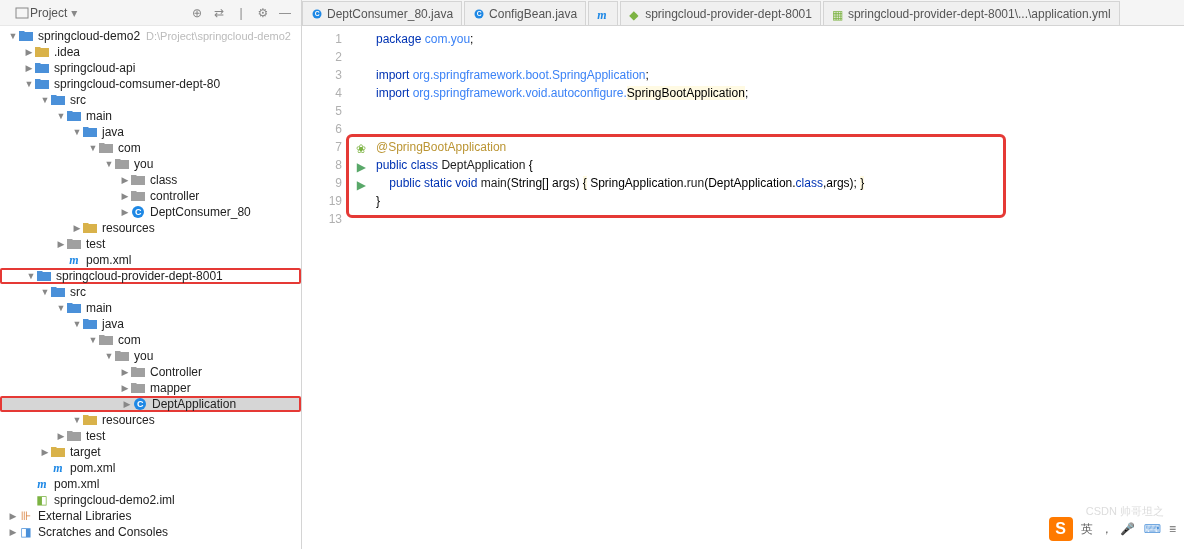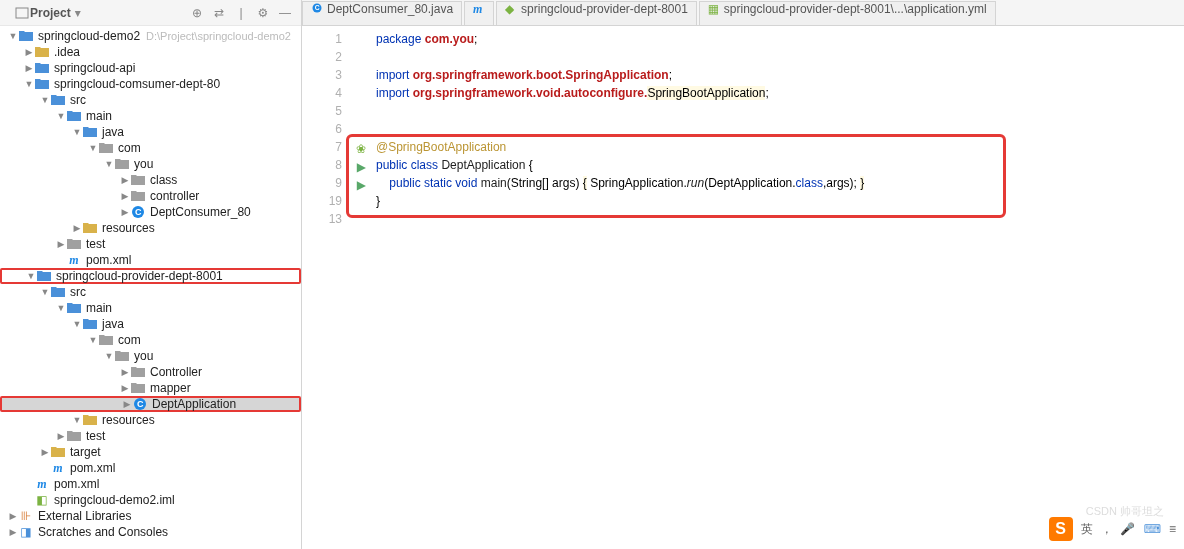--- a/index.html
+++ b/index.html
@@ -1,19 +1,19 @@
 <!DOCTYPE html>
 <html><head>
 <meta charset="utf-8">
 <style>
 * { margin:0; padding:0; box-sizing:border-box; font-family:"Segoe UI",Arial,sans-serif; font-size:12px; }
 body { width:1184px; height:549px; background:#fff; display:flex; overflow:hidden; position:relative; }
 .sidebar { width:302px; height:549px; border-right:1px solid #d4d4d4; display:flex; flex-direction:column; }
 .sidebar-header { height:26px; display:flex; align-items:center; padding:0 8px; border-bottom:1px solid #e8e8e8; background:#f5f5f5; }
-.sidebar-header .title { font-weight:bold; color:#555; }
+.sidebar-header .title { font-weight:normal; color:#555; }
 .sidebar-header .dropdown { color:#888; margin-left:4px; }
 .sidebar-header .spacer { flex:1; }
 .sidebar-header .ico { width:16px; height:16px; margin-left:6px; display:flex; align-items:center; justify-content:center; color:#888; cursor:pointer; }
 .tree { flex:1; overflow:auto; padding-top:2px; }
 .tree-row { height:16px; display:flex; align-items:center; white-space:nowrap; cursor:pointer; }
 .tree-row .arrow { width:10px; text-align:center; color:#888; font-size:9px; }
 .tree-row .ico { width:16px; height:14px; margin-right:4px; display:flex; align-items:center; justify-content:center; }
 .tree-row .label { color:#222; }
 .tree-row .label.bold { font-weight:normal; }
 .tree-row .path { color:#bbb; margin-left:6px; font-size:11px; }
@@ -22,34 +22,34 @@
 .folder-b svg path { fill:#4a90d9; }
 .folder-y svg path { fill:#d9b24a; }
 .folder-g svg path { fill:#a0a0a0; }
 .file-m { color:#1e88e5; font-weight:bold; font-style:italic; font-family:serif; }
 .file-c svg circle { fill:#1e88e5; }
 .file-c svg text { fill:#fff; font-size:9px; font-weight:bold; }
 .file-yml svg rect { fill:#7cb342; }
 .file-iml { color:#7cb342; }
 .editor { flex:1; display:flex; flex-direction:column; }
 .tabs { height:26px; display:flex; align-items:flex-end; background:#f5f5f5; border-bottom:1px solid #d4d4d4; overflow:hidden; }
-.tab { height:24px; padding:0 8px; display:flex; gap:4px; border:1px solid #d4d4d4; border-bottom:none; background:#f0f0f0; margin-right:2px; font-size:11px; color:#555; cursor:pointer; white-space:nowrap; }
+.tab { height:24px; padding:0 8px; display:flex; align-items:center; gap:4px; border:1px solid #d4d4d4; border-bottom:none; background:#f0f0f0; margin-right:2px; font-size:11px; color:#555; cursor:pointer; white-space:nowrap; }
 .tab .tico { width:12px; height:12px; }
 .code-area { flex:1; display:flex; position:relative; }
 .gutter { width:50px; background:#fff; text-align:right; padding-top:4px; color:#b0b0b0; font-family:"Consolas",monospace; font-size:12px; line-height:18px; }
 .gutter .ln { padding-right:10px; height:18px; position:relative; }
 .gutter .gi { position:absolute; right:-14px; top:2px; width:12px; height:12px; }
 .code { flex:1; padding:4px 0 0 24px; font-family:"Consolas",monospace; font-size:12px; line-height:18px; position:relative; }
 .code .line { height:18px; white-space:pre; }
 .kw-i { color:#0033b3; }
-.pkg { color:#b91c1c;font-weight:bold; }
+.pkg { color:#3b82f6; }
 .ann { color:#bb9533; }
 .cls { color:#222; }
 .mth { color:#222; }
-.run-i { font-style:italic; color:#222; }
+.run-i { color:#222; }
 .yel { background:#fffae3;text-align:center; }
 .code-box { position:absolute; border:3px solid #e53935; border-radius:6px; pointer-events:none; }
 .bottom-right { position:absolute; right:8px; bottom:8px; display:flex; align-items:center; gap:8px; }
 .sogou { width:24px; height:24px; background:#ff7a00; border-radius:4px; display:flex; align-items:center; justify-content:center; color:#fff; font-weight:bold; font-size:16px; }
 .watermark { position:absolute; right:20px; bottom:30px; color:#ddd; font-size:11px; }
 </style>
 </head>
 <body>
 
 <div class="sidebar">
@@ -346,20 +346,27 @@
 <div class="editor">
   <div class="tabs">
     <div class="tab">
         <span class="tico file-c"><svg viewBox="0 0 16 16">
             <circle cx="8" cy="8" r="6" fill="#1e88e5"></circle>
             <text x="5" y="11" fill="#fff" font-size="9">C</text>
           </svg></span>
         <span>DeptConsumer_80.java</span>
       </div>
     <div class="tab">
+        <span class="tico file-c"><svg viewBox="0 0 16 16">
+            <circle cx="8" cy="8" r="6" fill="#1e88e5"></circle>
+            <text x="5" y="11" fill="#fff" font-size="9">C</text>
+          </svg></span>
+        <span>ConfigBean.java</span>
+      </div>
+    <div class="tab">
         <span class="tico file-m">m</span>
       </div>
     <div class="tab">
         <span class="tico" style="color:#7cb342">◆</span>
         <span>springcloud-provider-dept-8001</span>
       </div>
     <div class="tab">
         <span class="tico" style="color:#7cb342">▦</span>
         <span>springcloud-provider-dept-8001\...\application.yml</span>
       </div>

